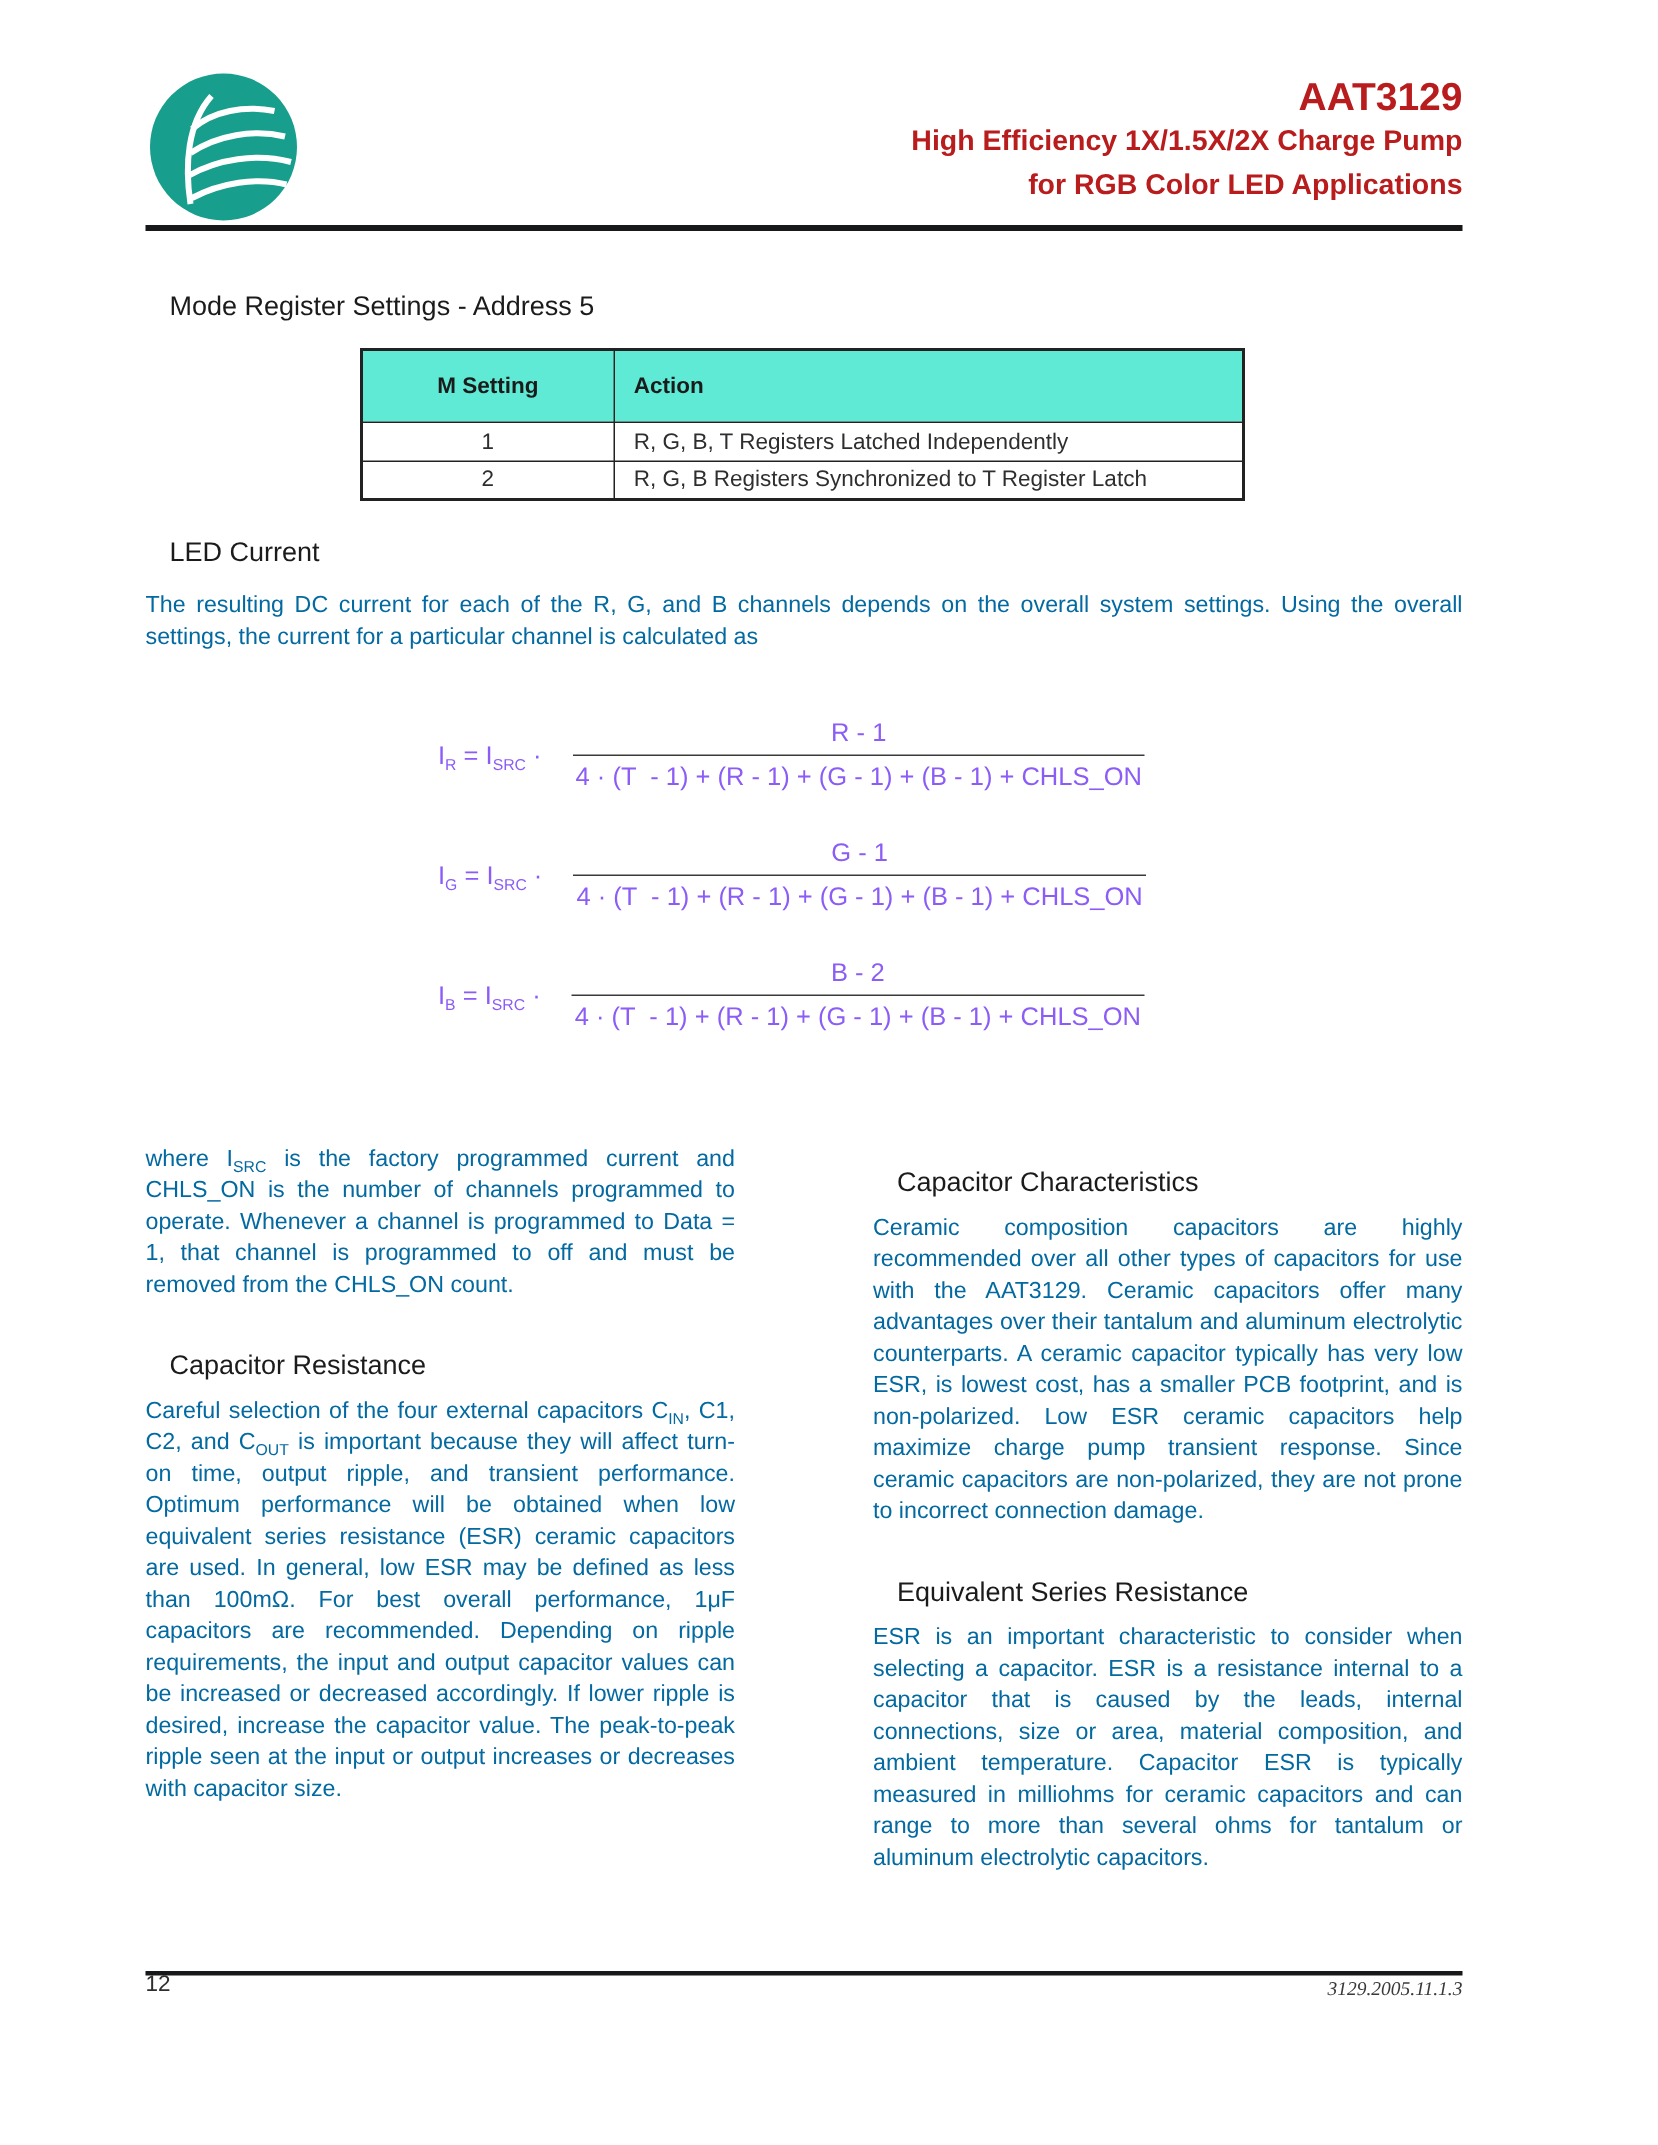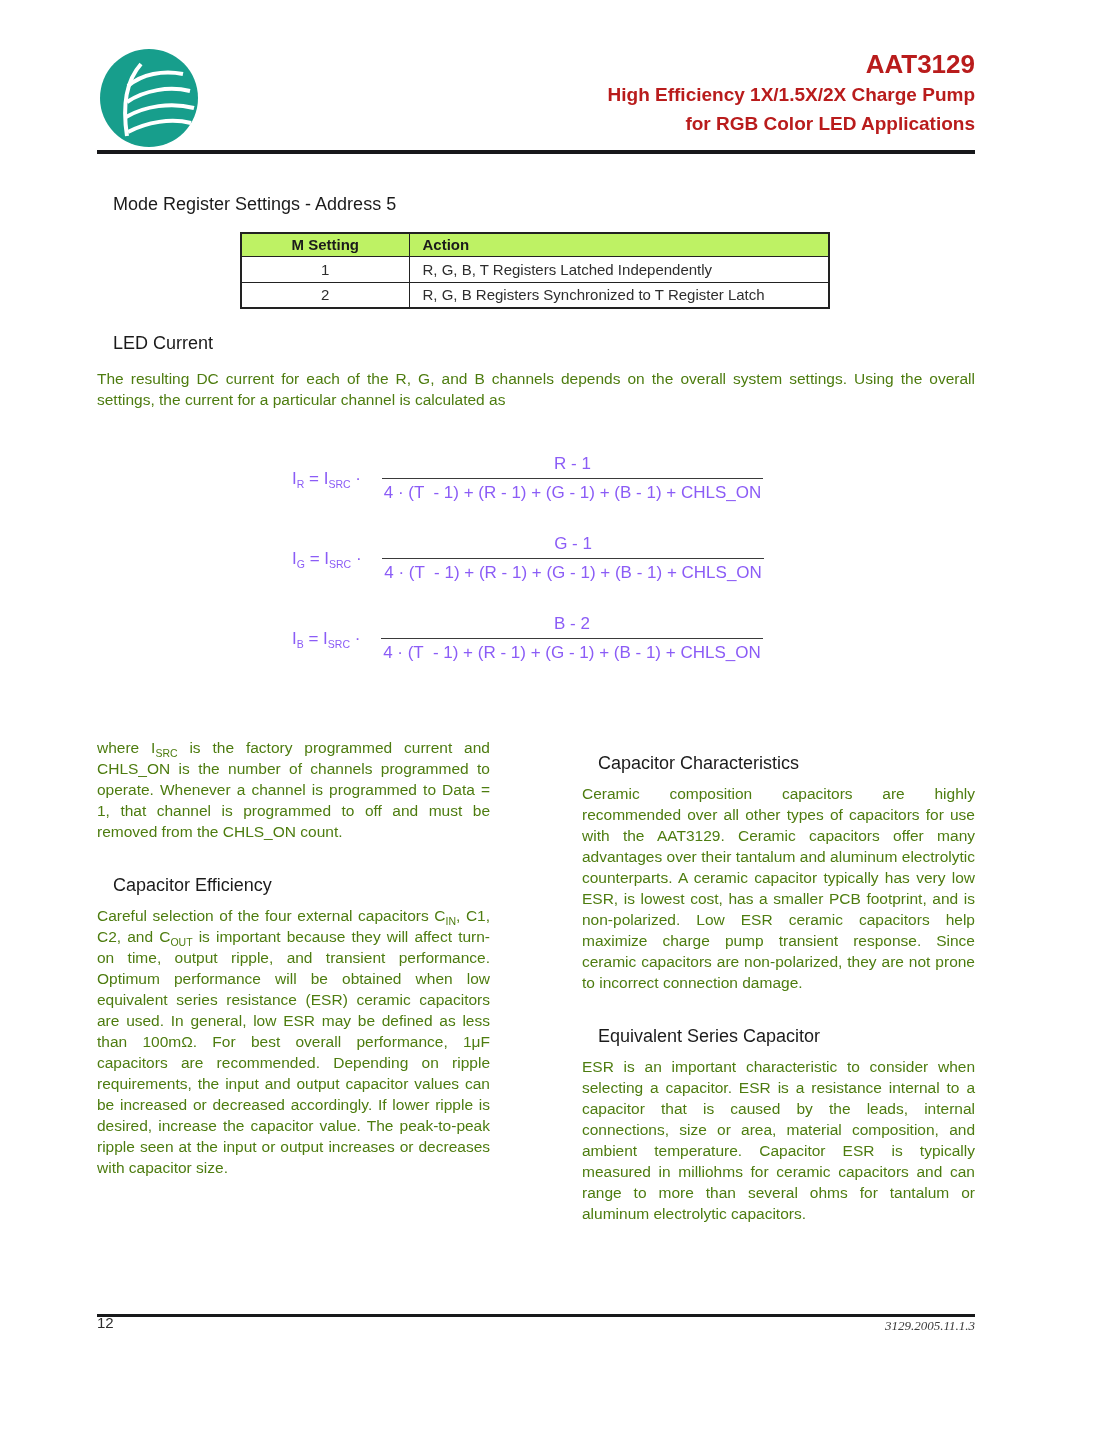--- a/index.html
+++ b/index.html
@@ -20,26 +20,26 @@
   .titles { text-align: right; margin-top: 2px; color: #b91c1c; }
   .part-number { font-size: 26px; font-weight: bold; line-height: 1.15; }
   .title-line { font-size: 19px; font-weight: bold; line-height: 1.55; }
   .header-rule { border: 0; border-top: 4px solid #17181a; margin: 2px 0 0 0; }
   
   .section-heading { font-size: 18px; font-weight: normal; color: #1b1b1b; margin: 16px; }
   .mode-heading { margin-top: 40px; }
   
   table.mode-table { border-collapse: collapse; margin: 17px 0 0 143px; width: 590px; border: 2.5px solid #222; }
   table.mode-table th, table.mode-table td { border: 1.5px solid #222; font-size: 15px; }
-  table.mode-table thead th { background: #bef264; height: 23px; font-weight: bold; color: #1b1b1b; }
+  table.mode-table thead th { background: #5eead4; height: 48px; font-weight: bold; color: #1b1b1b; }
   table.mode-table .col-setting { width: 168px; text-align: center; }
   table.mode-table .col-action { text-align: left; padding-left: 13px; }
   table.mode-table tbody td { height: 26px; }
   
-  .body-text { font-size: 15.5px; line-height: 21px; text-align: justify; margin: 0; color: #4d7c0f; }
+  .body-text { font-size: 15.5px; line-height: 21px; text-align: justify; margin: 0; color: #0369a1; }
   .intro { margin-top: 10px; }
   .led-heading { margin-top: 24px; margin-bottom: 14px; }
   sub { font-size: 10.5px; line-height: 0; }
   
   .formulas { margin-top: 44px; margin-left: 195px; }
   .formula { display: flex; align-items: center; margin-bottom: 31px; font-size: 17px; color: #8b5cf6; }
   .formula .lhs { white-space: pre; margin-right: 16px; }
   .frac { display: inline-block; text-align: center; }
   .frac .num { display: block; padding: 0 4px 4px; }
   .frac .den { display: block; border-top: 1.6px solid #3a3a3a; padding: 4px 2px 0; white-space: pre; }
@@ -125,29 +125,29 @@
         <span class="num">B - 2</span>
         <span class="den">4 · (T  - 1) + (R - 1) + (G - 1) + (B - 1) + CHLS_ON</span>
       </span>
     </div>
   </div>
 
   <div class="columns">
     <div class="col">
       <p class="body-text"><span>where I</span><sub>SRC</sub><span> is the factory programmed current and CHLS_ON is the number of channels programmed to operate. Whenever a channel is programmed to Data = 1, that channel is programmed to off and must be removed from the CHLS_ON count.</span></p>
 
-      <h2 class="section-heading mid-heading">Capacitor Efficiency</h2>
+      <h2 class="section-heading mid-heading">Capacitor Resistance</h2>
       <p class="body-text"><span>Careful selection of the four external capacitors C</span><sub>IN</sub><span>, C1, C2, and C</span><sub>OUT</sub><span> is important because they will affect turn-on time, output ripple, and transient performance. Optimum performance will be obtained when low equivalent series resistance (ESR) ceramic capacitors are used. In general, low ESR may be defined as less than 100mΩ. For best overall performance, 1μF capacitors are recommended. Depending on ripple requirements, the input and output capacitor values can be increased or decreased accordingly. If lower ripple is desired, increase the capacitor value. The peak-to-peak ripple seen at the input or output increases or decreases with capacitor size.</span></p>
     </div>
 
     <div class="col">
       <h2 class="section-heading">Capacitor Characteristics</h2>
       <p class="body-text">Ceramic composition capacitors are highly recommended over all other types of capacitors for use with the AAT3129. Ceramic capacitors offer many advantages over their tantalum and aluminum electrolytic counterparts. A ceramic capacitor typically has very low ESR, is lowest cost, has a smaller PCB footprint, and is non-polarized. Low ESR ceramic capacitors help maximize charge pump transient response. Since ceramic capacitors are non-polarized, they are not prone to incorrect connection damage.</p>
 
-      <h2 class="section-heading mid-heading">Equivalent Series Capacitor</h2>
+      <h2 class="section-heading mid-heading">Equivalent Series Resistance</h2>
       <p class="body-text">ESR is an important characteristic to consider when selecting a capacitor. ESR is a resistance internal to a capacitor that is caused by the leads, internal connections, size or area, material composition, and ambient temperature. Capacitor ESR is typically measured in milliohms for ceramic capacitors and can range to more than several ohms for tantalum or aluminum electrolytic capacitors.</p>
     </div>
   </div>
 
   <hr class="footer-rule">
   <div class="footer-row">
     <span class="page-num">12</span>
     <span class="doc-code">3129.2005.11.1.3</span>
   </div>
 

